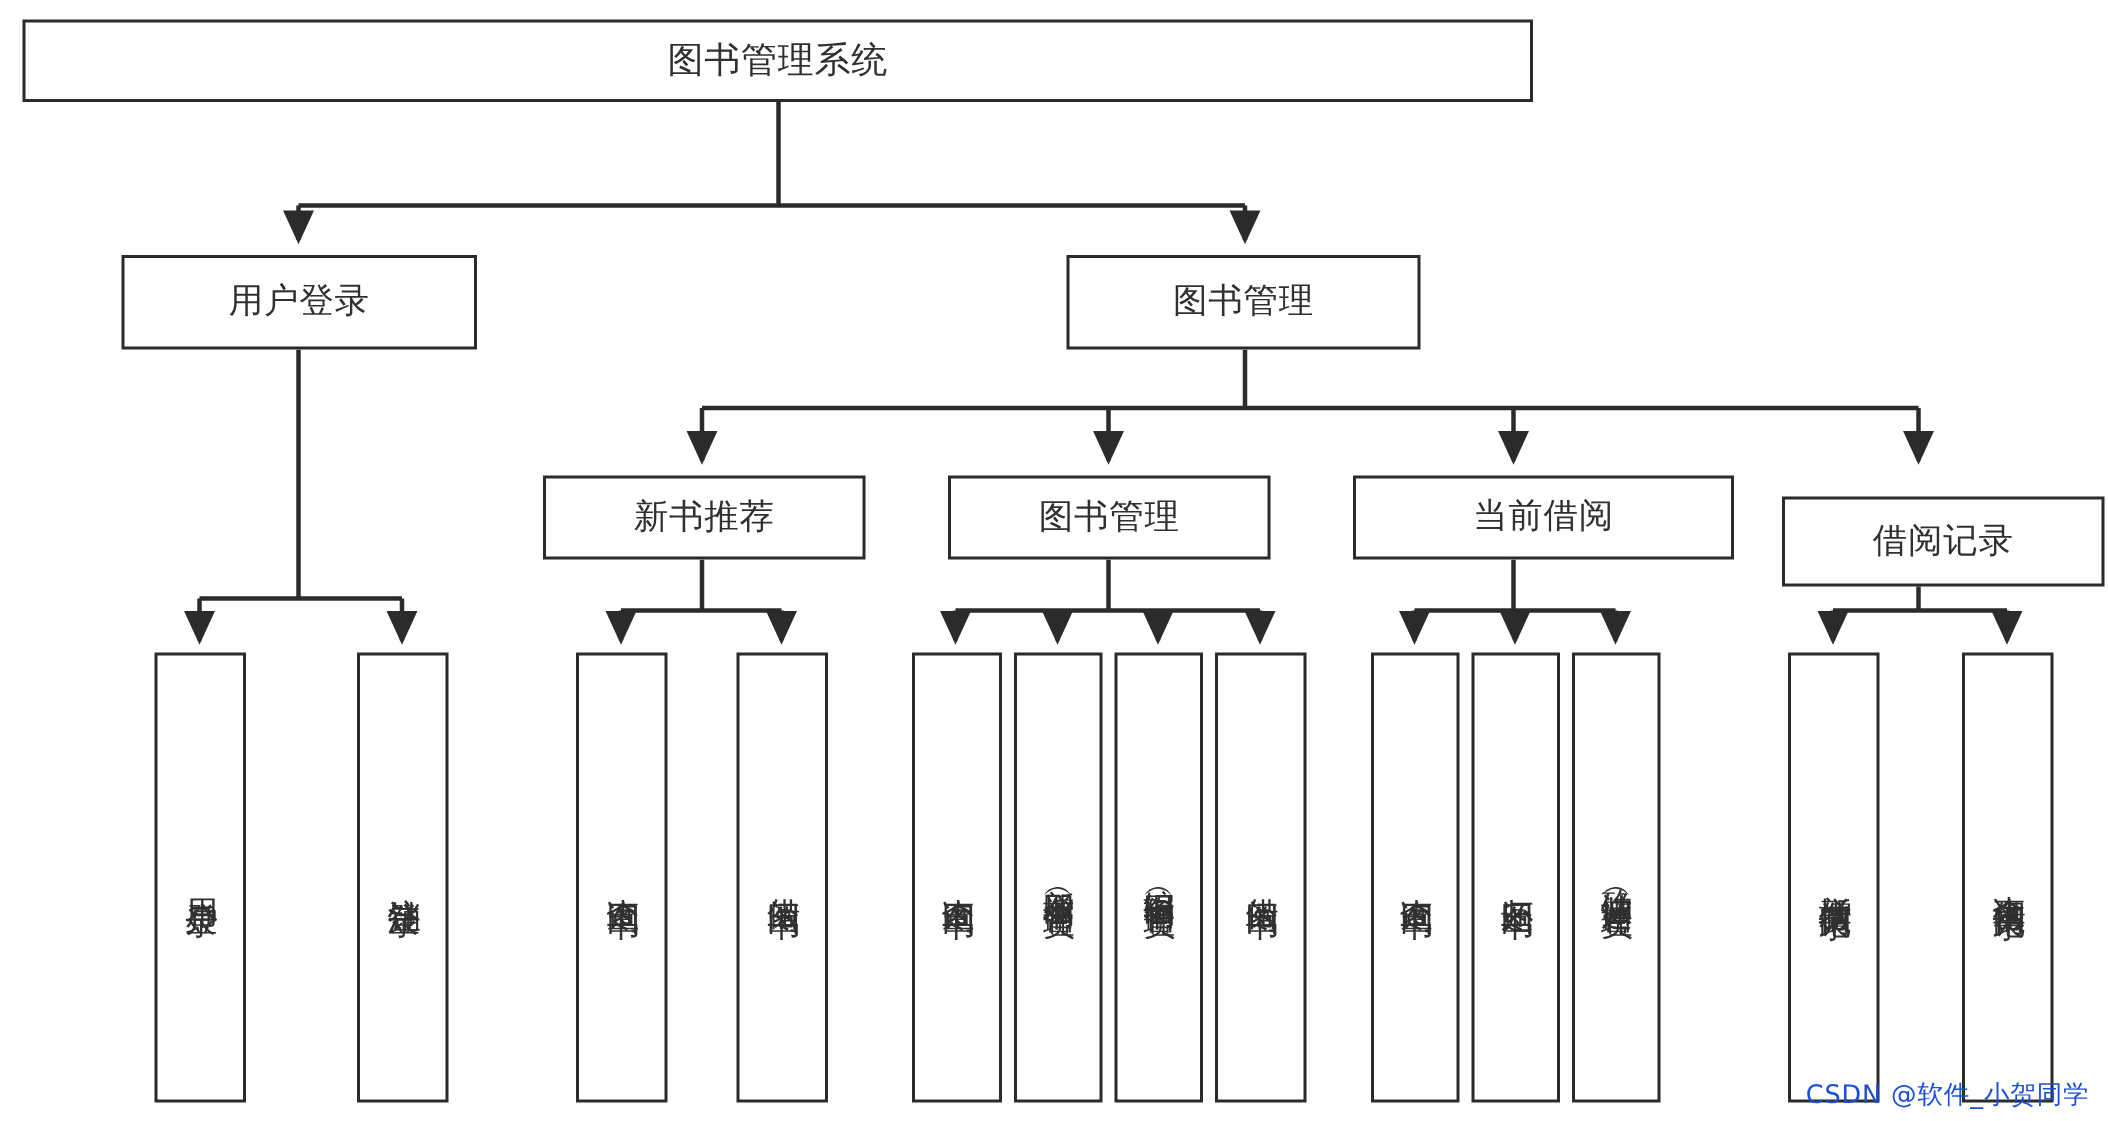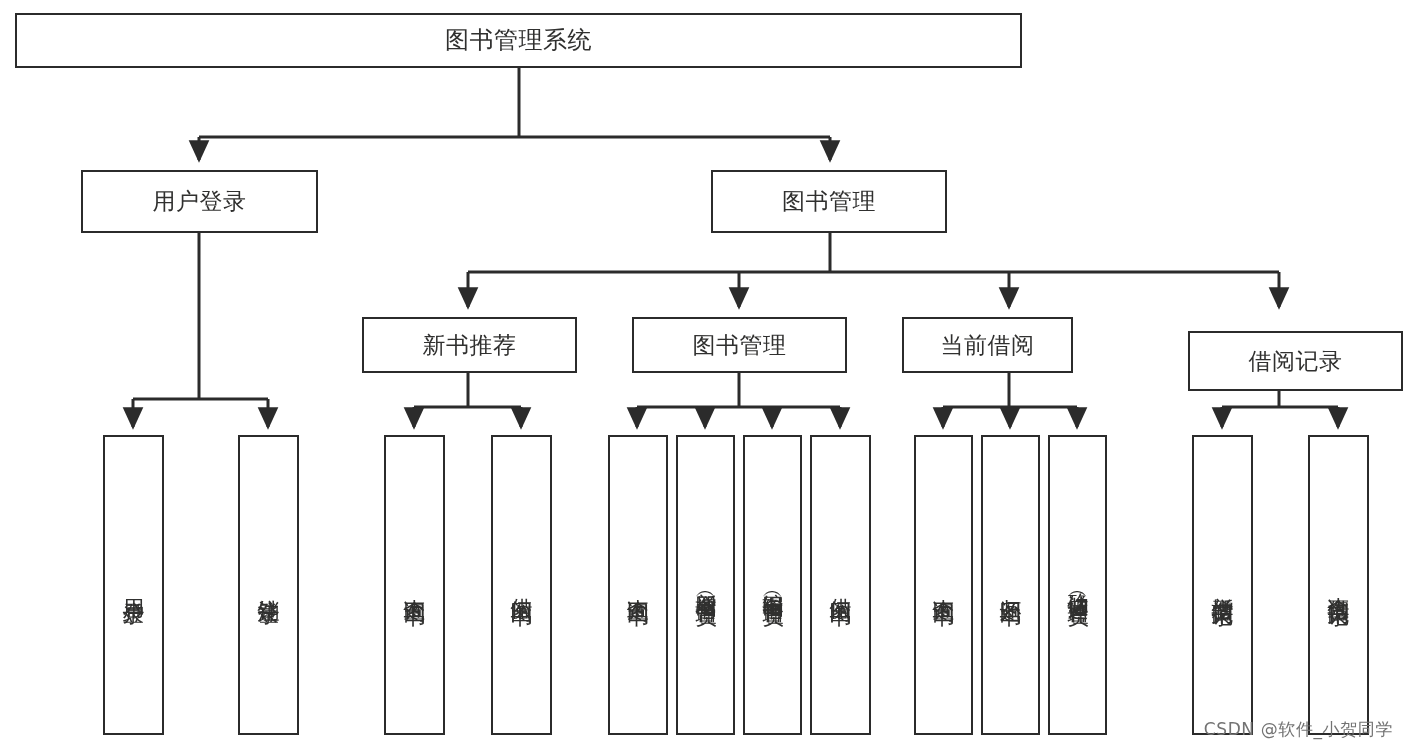--- a/index.html
+++ b/index.html
@@ -66,21 +66,21 @@
     white-space: nowrap;
   }
   .node.vert.narrow .label {
     font-size: 21px;
   }
   #watermark {
     position: absolute;
     right: 12px;
     bottom: 6px;
     font-size: 17px;
-    color: #737373;
+    color: #1d4ed8;
     letter-spacing: 0.6px;
     white-space: nowrap;
     z-index: 5;
   }
 </style>
 </head>
 <body>
 
 <div id="canvas">
 
@@ -147,21 +147,21 @@
   </div>
 
   <div class="node horiz" style="left:711px; top:170px; width:236px; height:63px;">
     <span class="label">图书管理</span>
   </div>
 
   <div class="node horiz" style="left:632px; top:317px; width:215px; height:56px;">
     <span class="label">图书管理</span>
   </div>
 
-  <div class="node horiz" style="left:902px; top:317px; width:171px; height:56px;">
+  <div class="node horiz" style="left:902px; top:317px; width:254px; height:56px;font-family:Liberation Mono, monospace;">
     <span class="label">当前借阅</span>
   </div>
 
   <div class="node horiz" style="left:1172px; top:331px; width:215px; height:60px;margin-left:16px;">
     <span class="label">借阅记录</span>
   </div>
 
   <div class="node vert" style="left:103px; top:435px; width:61px; height:300px;">
     <span class="label">用户登录</span>
   </div>

